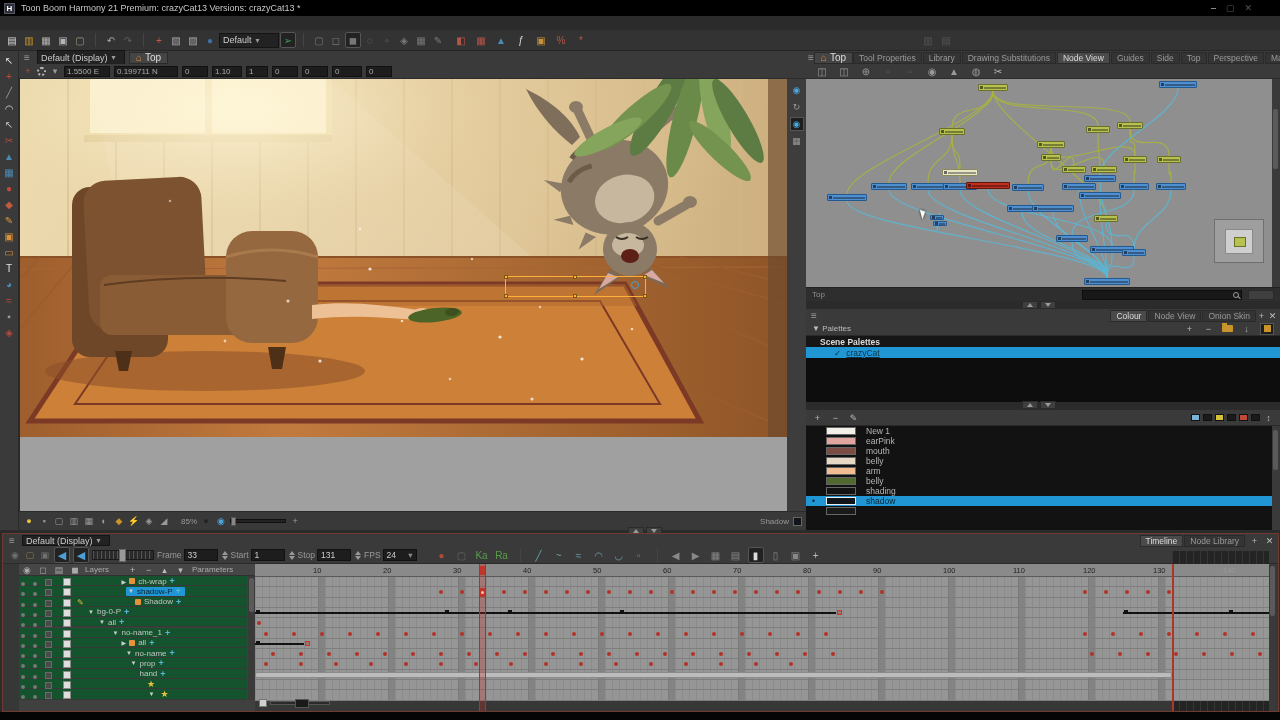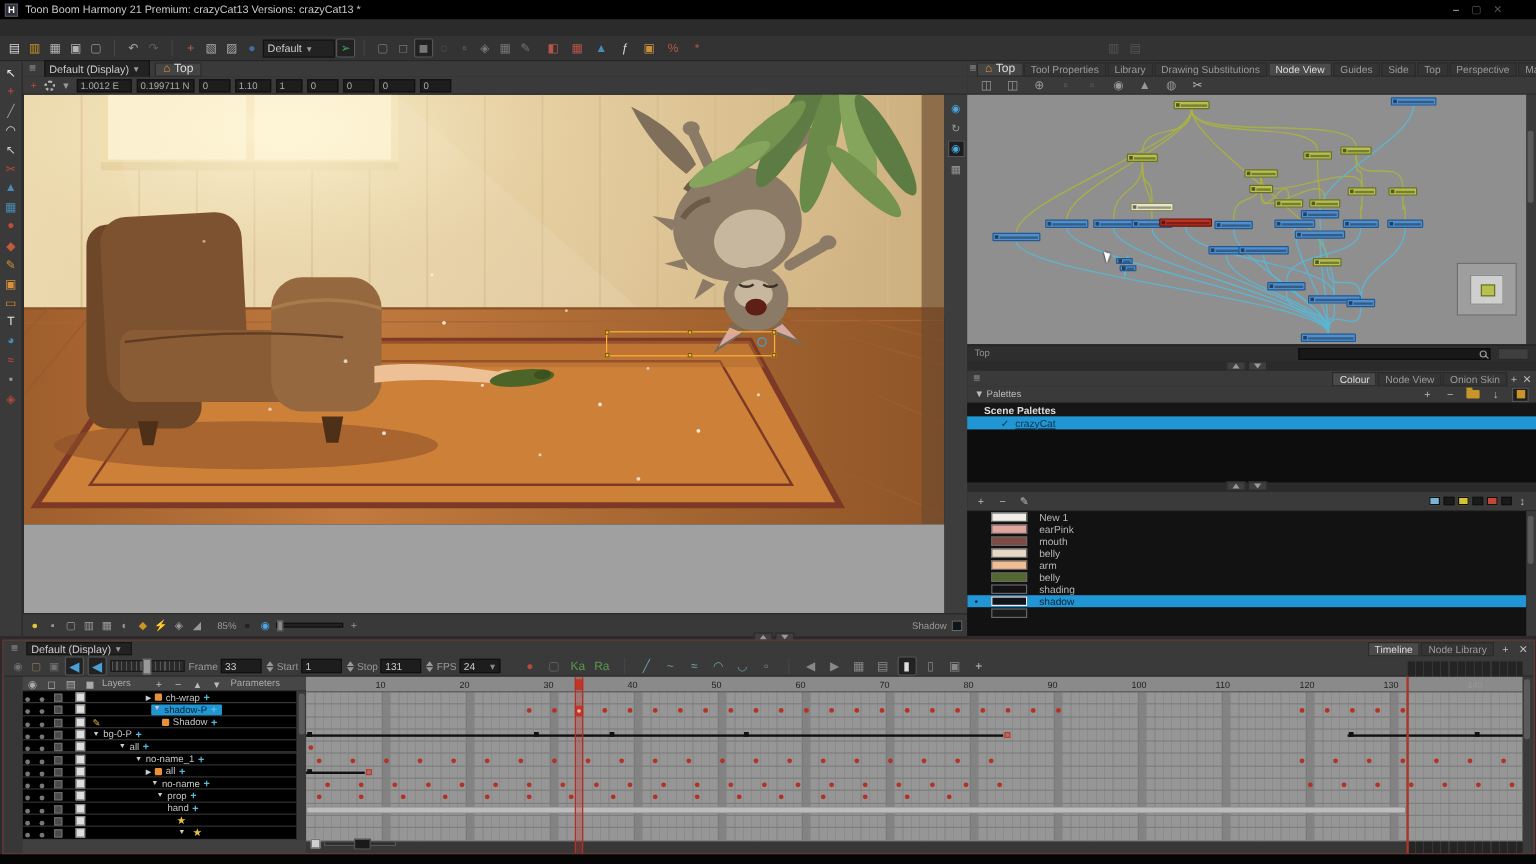--- a/index.html
+++ b/index.html
@@ -93,21 +93,21 @@
   .tlwrap{left:2px;top:533px;width:1277px;height:179px;background:#373737;border:1px solid #6e3a32;}
   .tlhdr{position:absolute;left:0;top:0;width:1275px;height:13px;background:#3a3a3a;display:flex;align-items:center;gap:4px;padding:0 3px;}
   .tltb{position:absolute;left:0;top:13px;width:1275px;height:17px;background:#3a3a3a;display:flex;align-items:center;gap:3px;padding:0 6px;border-bottom:1px solid #2a2a2a;}
   .spin{display:flex;align-items:center;gap:2px;color:#999;font-size:8.5px;}
   .spinbox{width:34px;height:12px;background:#1d1d1d;border:1px solid #111;color:#ccc;display:flex;align-items:center;padding:0 3px;position:relative;}
   .spinarr{display:flex;flex-direction:column;gap:1px;margin-left:2px;}
   .ticksld{width:62px;height:10px;background:#2a2a2a;border:1px solid #1a1a1a;position:relative;background-image:repeating-linear-gradient(90deg,#555 0 1px,transparent 1px 4px);}
   .ticksld .thumb{position:absolute;top:-2px;left:26px;width:7px;height:13px;background:#999;border:1px solid #666;}
   .layers{position:absolute;left:16px;top:30px;width:236px;height:147px;background:#404040;}
   .lyhdr{position:absolute;left:0;top:0;width:236px;height:12px;background:#464646;border-bottom:1px solid #303030;display:flex;align-items:center;gap:4px;padding:0 2px;color:#aaa;font-size:8px;}
-  .lrow{position:absolute;left:0;width:228px;height:10.3px;border-bottom:1px solid #383838;background:#000000;}
+  .lrow{position:absolute;left:0;width:228px;height:10.3px;border-bottom:1px solid #383838;background:#14532d;}
   .lrow .cell{position:absolute;top:1px;}
   .namechip{position:absolute;top:0.5px;height:9px;display:flex;align-items:center;gap:3px;font-size:8px;color:#c5c5c5;white-space:nowrap;}
   .namechip.sel{background:#2196d4;color:#08222e;padding:0 4px 0 2px;border-radius:1px;}
   .arr{font-size:6px;color:#ccc;}
   .pegic{width:6px;height:6px;background:#e8913a;border-radius:1px;display:inline-block;}
   .plus{color:#58b8d8;font-weight:bold;font-size:9px;}
   .star{color:#e8c33c;font-size:9px;}
   .chk{width:8px;height:8px;background:#dedede;border:1px solid #888;display:inline-block;}
   .tinyic{width:7px;height:7px;border:1px solid #6a6a6a;display:inline-block;background:#4a4a4a;}
   .frames{position:absolute;left:252px;top:17px;width:1014px;height:160px;overflow:hidden;}
@@ -225,22 +225,22 @@
       <span class="home">⌂</span>
       <span>Top</span>
     </span>
   </div>
 
   <div class="abs camtb">
     <span class="mini" style="color:#c04a3a">+</span>
     <span class="gear"></span>
     <span class="mini" style="color:#999">▾</span>
     <span style="display:flex;gap:4px;align-items:center;">
-        <span class="cfield" style="width: 46px;">1.0012 E</span>
-        <span class="cfield" style="width: 48px;">0.199711 N</span>
+        <span class="cfield" style="width: 46px;">1.5500 E</span>
+        <span class="cfield" style="width: 64px;">0.199711 N</span>
         <span class="cfield" style="width: 26px;">0</span>
         <span class="cfield" style="width: 30px;">1.10</span>
         <span class="cfield" style="width: 22px;">1</span>
         <span class="cfield" style="width: 26px;">0</span>
         <span class="cfield" style="width: 26px;">0</span>
         <span class="cfield" style="width: 30px;">0</span>
         <span class="cfield" style="width: 26px;">0</span>
       </span>
   </div>
 
@@ -894,21 +894,21 @@
               <span class="pegic"></span>
               <span>Shadow</span>
               <span class="plus">+</span>
             </span>
           </div>
           <div class="lrow" style="top: 30.9px;">
             <span class="cell" style="left: 2px;"><span style="width:4px;height:4px;background:#777;display:inline-block;border-radius:50%;"></span></span>
             <span class="cell" style="left: 14px;"><span style="width:4px;height:4px;background:#777;display:inline-block;border-radius:50%;"></span></span>
             <span class="cell" style="left: 26px;"><span class="tinyic"></span></span>
             <span class="cell" style="left: 44px;"><span class="chk"></span></span>
-            <span class="namechip" style="left: 58px;">
+            <span class="namechip" style="left: 69px;">
               <span class="arr">▼</span>
               <span>bg-0-P</span>
               <span class="plus">+</span>
             </span>
           </div>
           <div class="lrow" style="top: 41.2px;">
             <span class="cell" style="left: 2px;"><span style="width:4px;height:4px;background:#777;display:inline-block;border-radius:50%;"></span></span>
             <span class="cell" style="left: 14px;"><span style="width:4px;height:4px;background:#777;display:inline-block;border-radius:50%;"></span></span>
             <span class="cell" style="left: 26px;"><span class="tinyic"></span></span>
             <span class="cell" style="left: 44px;"><span class="chk"></span></span>

